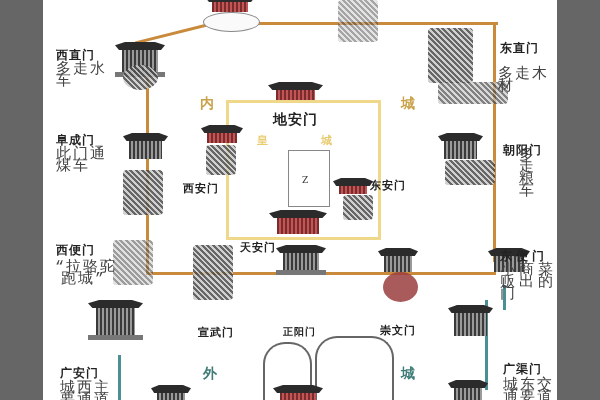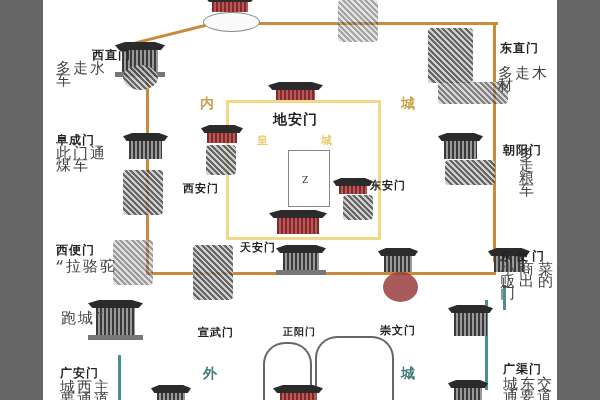--- a/index.html
+++ b/index.html
@@ -137,21 +137,21 @@
     </div>
   <div class="bldg" style="left:405px;top:380px;width:40px;height:25px;">
       <div class="roof"></div>
       <div class="body"></div>
     </div>
   <div class="bldg" style="left:108px;top:385px;width:40px;height:20px;">
       <div class="roof"></div>
       <div class="body"></div>
     </div>
 
-  <div class="gate-label" style="left:13px;top:47px;margin-left:36px;">西直门</div>
+  <div class="gate-label" style="left:13px;top:47px;">西直门</div>
   <div class="note" style="left:13px;top:64px;">
       <div>多走水</div>
       <div>车</div>
     </div>
 
   <div class="gate-label" style="left:457px;top:40px;">东直门</div>
   <div class="note" style="left:455px;top:69px;">
       <div>多走木材</div>
     </div>
 
@@ -163,21 +163,21 @@
 
   <div class="gate-label" style="left:460px;top:131px;margin-top:11px;">朝阳门</div>
   <div class="note" style="left:476px;top:150px;letter-spacing:6px;">
       <div>多走</div>
       <div>粮车</div>
     </div>
 
   <div class="gate-label" style="left:13px;top:242px;">西便门</div>
   <div class="note" style="left:12px;top:262px;">
       <div>“拉骆驼</div>
-      <div style="padding-left:6px;margin-top:40px;">跑城”</div>
+      <div style="padding-left:6px;">跑城”</div>
     </div>
 
   <div class="gate-label" style="left:457px;top:248px;letter-spacing:4px;">东便门</div>
   <div class="note" style="left:457px;top:265px;letter-spacing:4px;">
       <div>小商菜</div>
       <div>贩出的</div>
       <div>门</div>
     </div>
 
   <div class="gate-label" style="left:17px;top:365px;">广安门</div>

